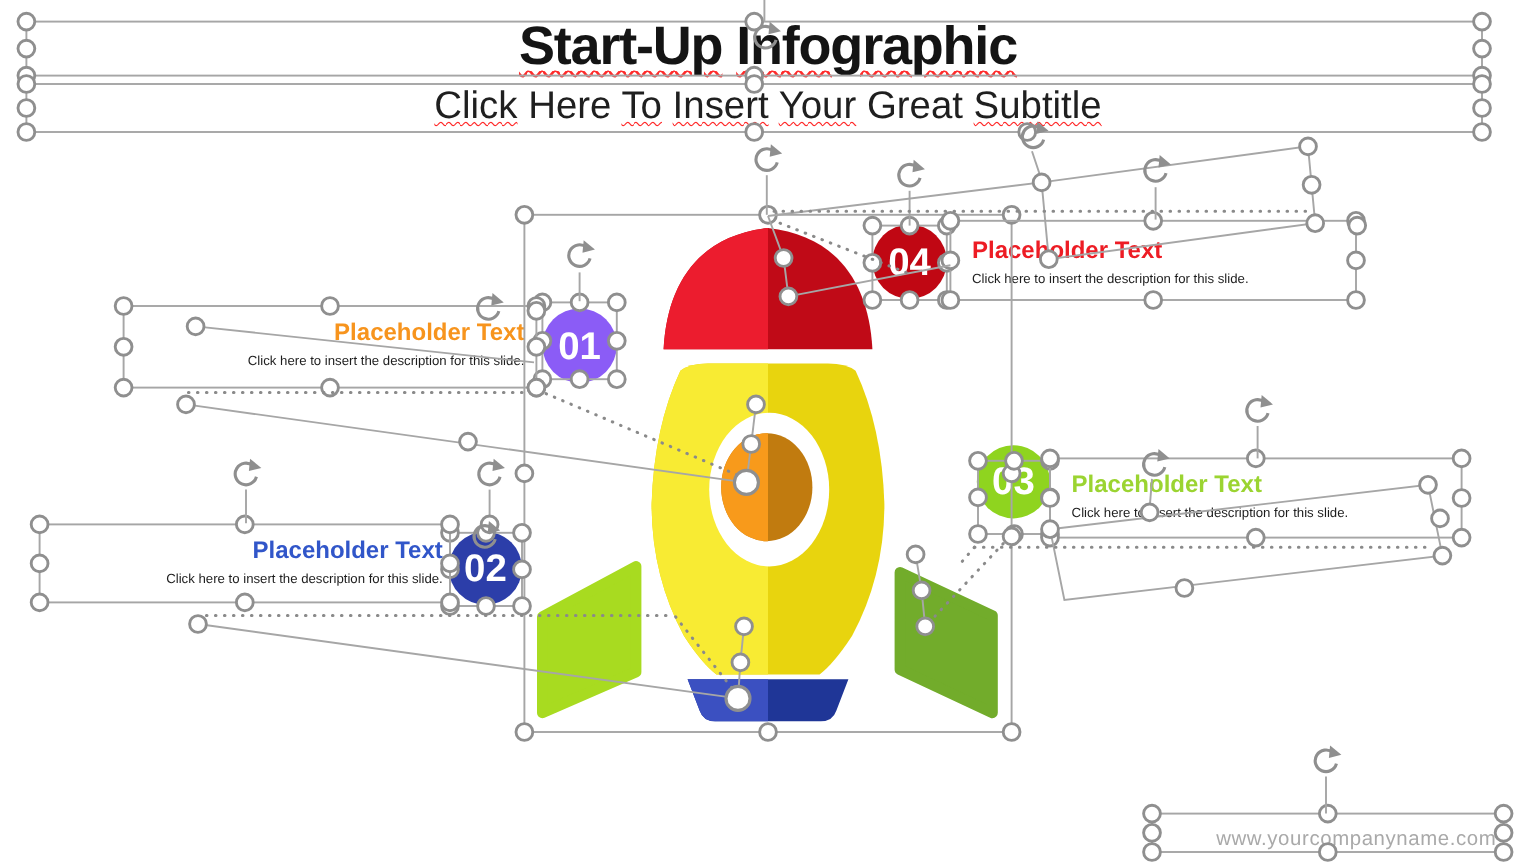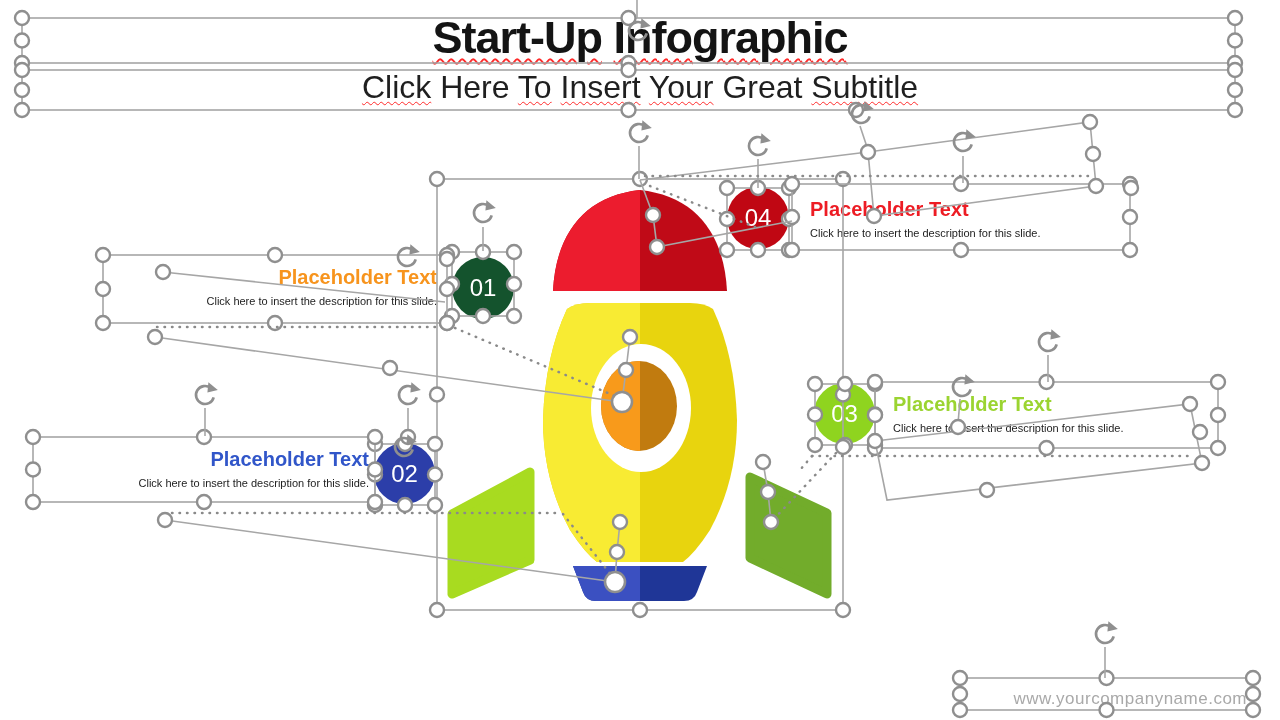--- a/index.html
+++ b/index.html
@@ -13,25 +13,25 @@
   .word.sp{text-decoration-line:underline;text-decoration-style:wavy;
          text-decoration-color:var(--sq,#ff2b2b);text-decoration-thickness:1px;text-underline-offset:3px;}
   .title .word.sp{text-decoration-thickness:2px;text-underline-offset:5px;margin-top:36px;}
   .ph{position:absolute;width:330px;}
   .ph .hd{font-size:20px;font-weight:bold;line-height:23px;}
   .ph .ds{font-size:11px;color:#1d1d1d;line-height:16px;margin-top:4px;}
   .g01{left:107px;top:266px;text-align:right;}
   .g02{left:39px;top:448px;text-align:right;}
   .g03{left:893px;top:393px;text-align:left;}
   .g04{left:810px;top:198px;text-align:left;}
-  .num{position:absolute;width:62px;height:62px;border-radius:50%;color:#fff;font-weight:normal;
-       font-size:24px;display:flex;align-items:center;justify-content:center;}
+  .num{position:absolute;width:62px;height:62px;border-radius:50%;color:#fff;font-weight:bold;
+       font-size:32px;display:flex;align-items:center;justify-content:center;}
   .c01{left:452px;top:257px;}
   .c02{left:374px;top:443px;width:61px;height:61px;}
-  .c03{left:814px;top:383px;width:61px;height:61px;text-align:right;}
+  .c03{left:814px;top:371px;width:61px;height:61px;text-align:right;}
   .c04{left:727px;top:187px;}
   .website{position:absolute;right:33px;top:689px;font-size:17px;color:#a9a9a9;letter-spacing:.5px;}
   svg.layer{position:absolute;left:0;top:0;}
 </style>
 </head>
 <body>
 
 <div class="slide">
 
   <svg class="layer" width="1280" height="720" viewBox="0 0 1280 720">
@@ -69,21 +69,21 @@
     </g>
   </svg>
 
   <div class="title"><span class="word sp">Start-Up</span> <span class="word sp">Infographic</span></div>
   <div class="subtitle"><span class="word sp">Click</span> <span class="word">Here</span> <span class="word sp">To</span> <span class="word sp">Insert</span> <span class="word sp">Your</span> <span class="word">Great</span> <span class="word sp">Subtitle</span></div>
 
   <div class="ph g01">
     <div class="hd" style="color: rgb(247, 148, 29);">Placeholder Text</div>
     <div class="ds">Click here to insert the description for this slide.</div>
   </div>
-  <div class="num c01" style="background-color: #14532d;">01</div>
+  <div class="num c01" style="background-color: #8b5cf6;">01</div>
 
   <div class="ph g02">
     <div class="hd" style="color: rgb(49, 86, 201);">Placeholder Text</div>
     <div class="ds">Click here to insert the description for this slide.</div>
   </div>
   <div class="num c02" style="background-color: rgb(44, 62, 169);">02</div>
 
   <div class="ph g03">
     <div class="hd" style="color: rgb(155, 212, 49);">Placeholder Text</div>
     <div class="ds">Click here to insert the description for this slide.</div>

